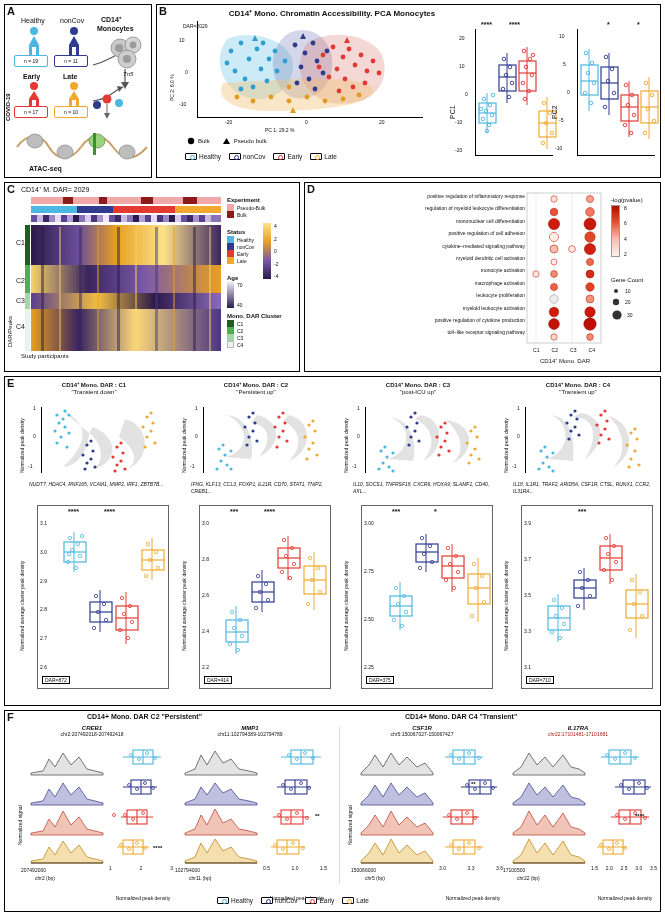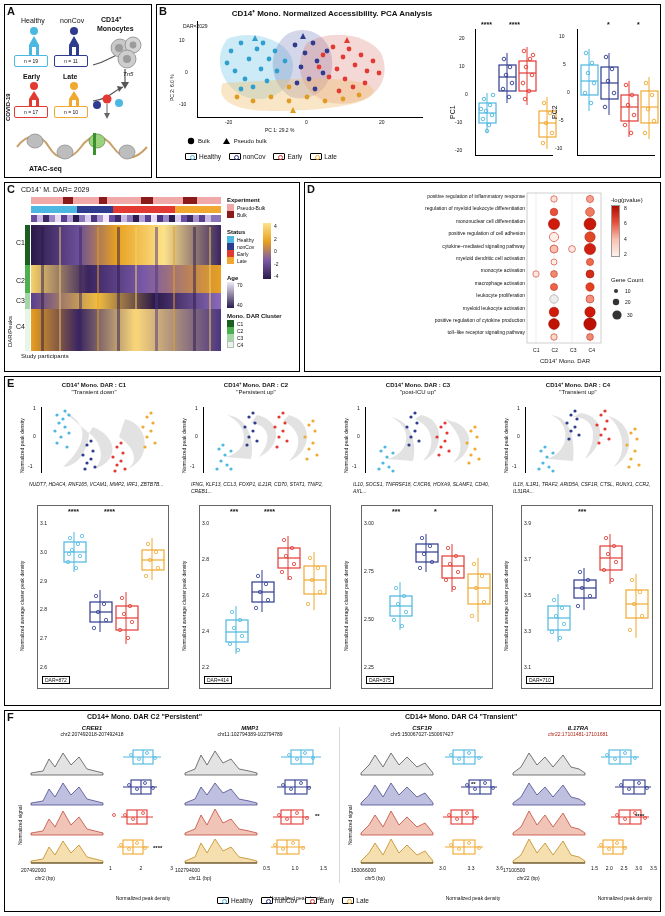--- a/index.html
+++ b/index.html
@@ -133,21 +133,21 @@
     <ellipse cx="50" cy="27" rx="8" ry="7" fill="#bdbdbd" stroke="#888" stroke-width="0.7"></ellipse>
     <ellipse cx="82" cy="16" rx="8" ry="7" fill="#9bd27c" stroke="#5a8a3f" stroke-width="0.7"></ellipse>
     <ellipse cx="112" cy="27" rx="8" ry="7" fill="#bdbdbd" stroke="#888" stroke-width="0.7"></ellipse>
     <rect x="78" y="8" width="3" height="22" fill="#3b8f2e"></rect>
   </svg>
   <div style="position:absolute;left:24px;top:160px;" class="t7 bold">ATAC-seq</div>
 </div>
 
 <div class="fig" style="left:156px;top:4px;width:505px;height:174px;border:1px solid #000;">
   <div class="panel-letter" style="position:absolute;left:2px;top:0px;">B</div>
-  <div class="t8 bold" style="position:absolute;left:40px;top:2px;width:270px;text-align:center;">CD14⁺ Mono. Normalized Accessibility. PCA Analysis</div>
+  <div class="t8 bold" style="position:absolute;left:40px;top:2px;width:270px;text-align:center;">CD14⁺ Mono. Chromatin Accessibility. PCA Monocytes</div>
 
   <div style="position:absolute;left:22px;top:16px;width:250px;height:106px;">
     <div class="tiny" style="position:absolute;left:4px;top:2px;">DAR=2029</div>
 
     <div class="ax-line" style="left:18px;top:0;width:1px;height:96px;"></div>
     <div class="ax-line" style="left:18px;top:96px;width:226px;height:1px;"></div>
     <div class="tiny" style="position:absolute;left:0px;top:16px;">10</div>
     <div class="tiny" style="position:absolute;left:6px;top:48px;">0</div>
     <div class="tiny" style="position:absolute;left:0px;top:80px;">-10</div>
     <div class="tiny" style="position:absolute;left:46px;top:98px;">-20</div>

